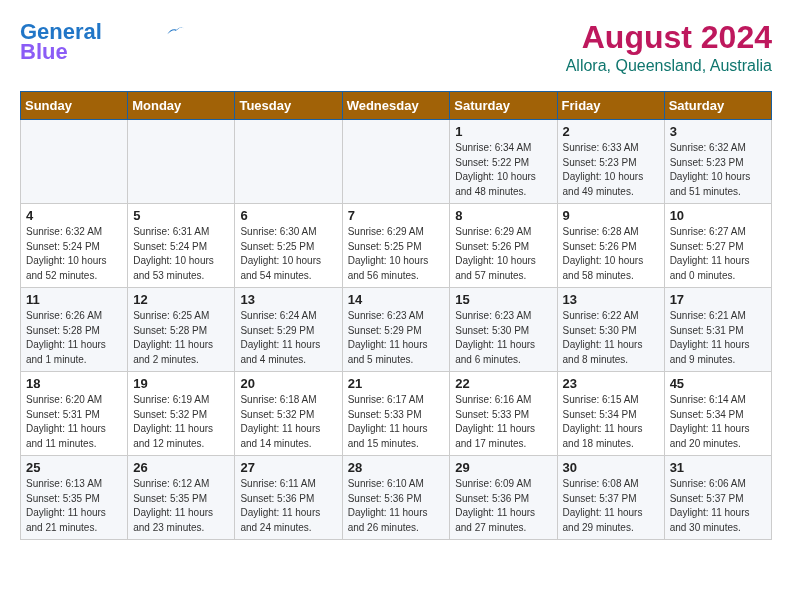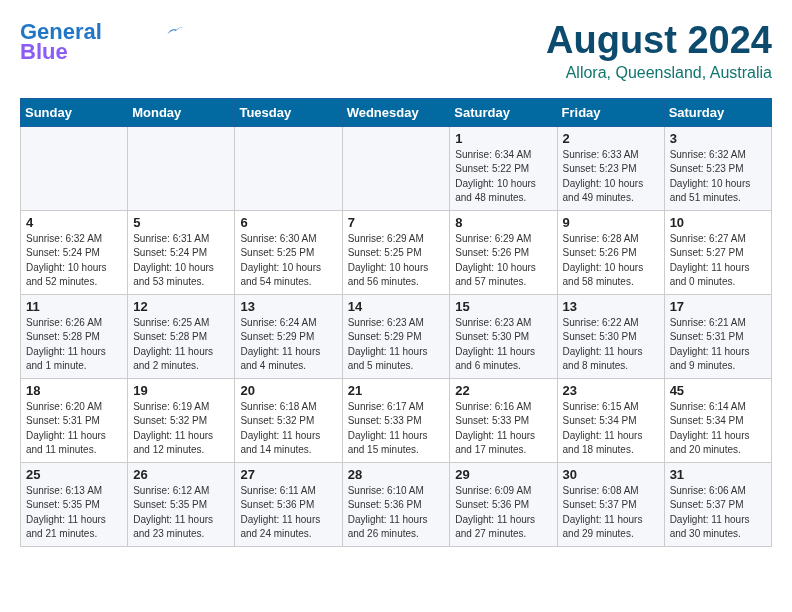--- a/index.html
+++ b/index.html
@@ -31,37 +31,37 @@
     .logo-icon {
       width: 20px;
       height: 14px;
       margin-left: 48px;
       margin-top: -2px;
     }
     .title-block {
       text-align: right;
     }
     .month-year {
-      font-size: 38px;
-      font-weight: bold;
-      color: #0c4a6e;
+      font-size: 32px;
+      font-weight: bold;
+      color: #be185d;
       line-height: 1.1;
     }
     .location {
       font-size: 16px;
       color: #0f766e;
       margin-top: 2px;
     }
     table {
       width: 100%;
       border-collapse: collapse;
       font-size: 11px;
     }
     thead th {
-      background: #0369a1;
+      background: #a16207;
       color: #fff;
       padding: 6px 4px;
       text-align: left;
       font-size: 13px;
       font-weight: bold;
       border: 1px solid #1a5fa0;
     }
     tbody td {
       border: 1px solid #ccc;
       vertical-align: top;

